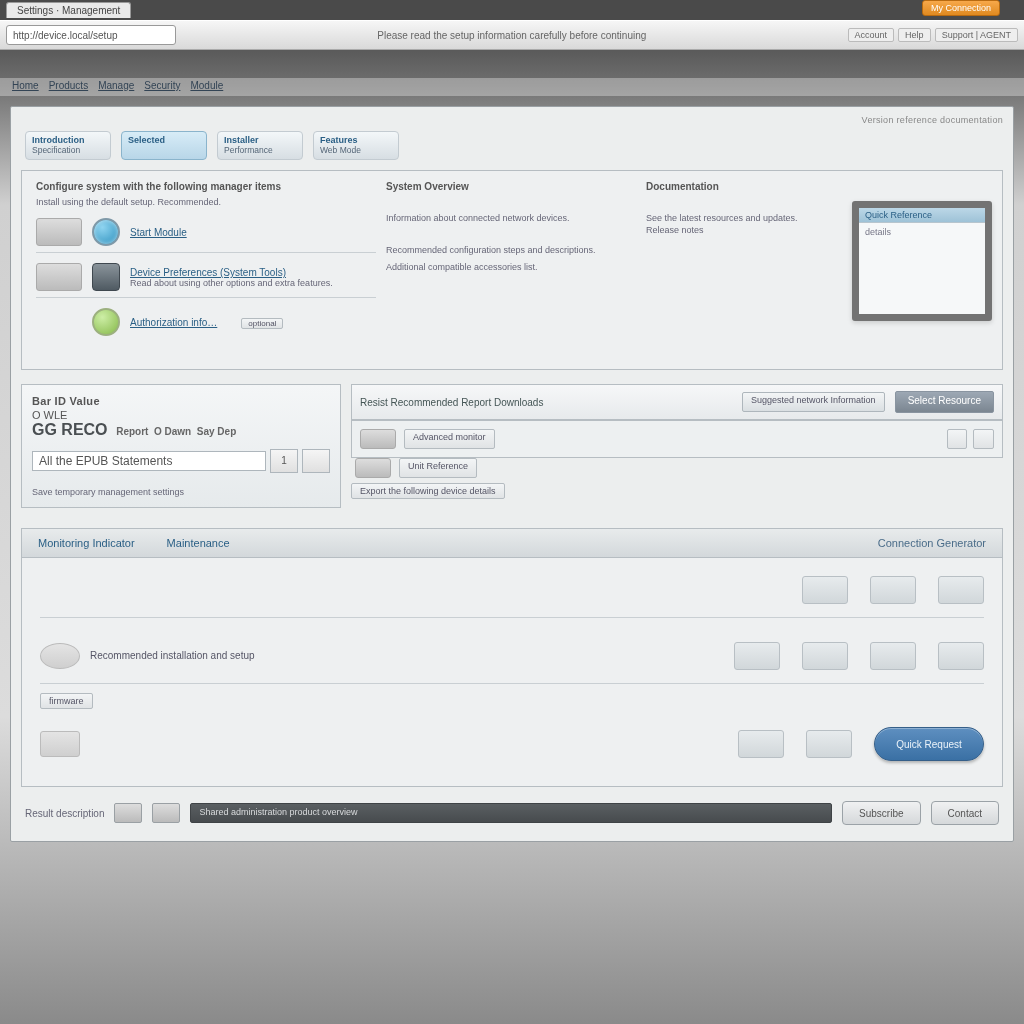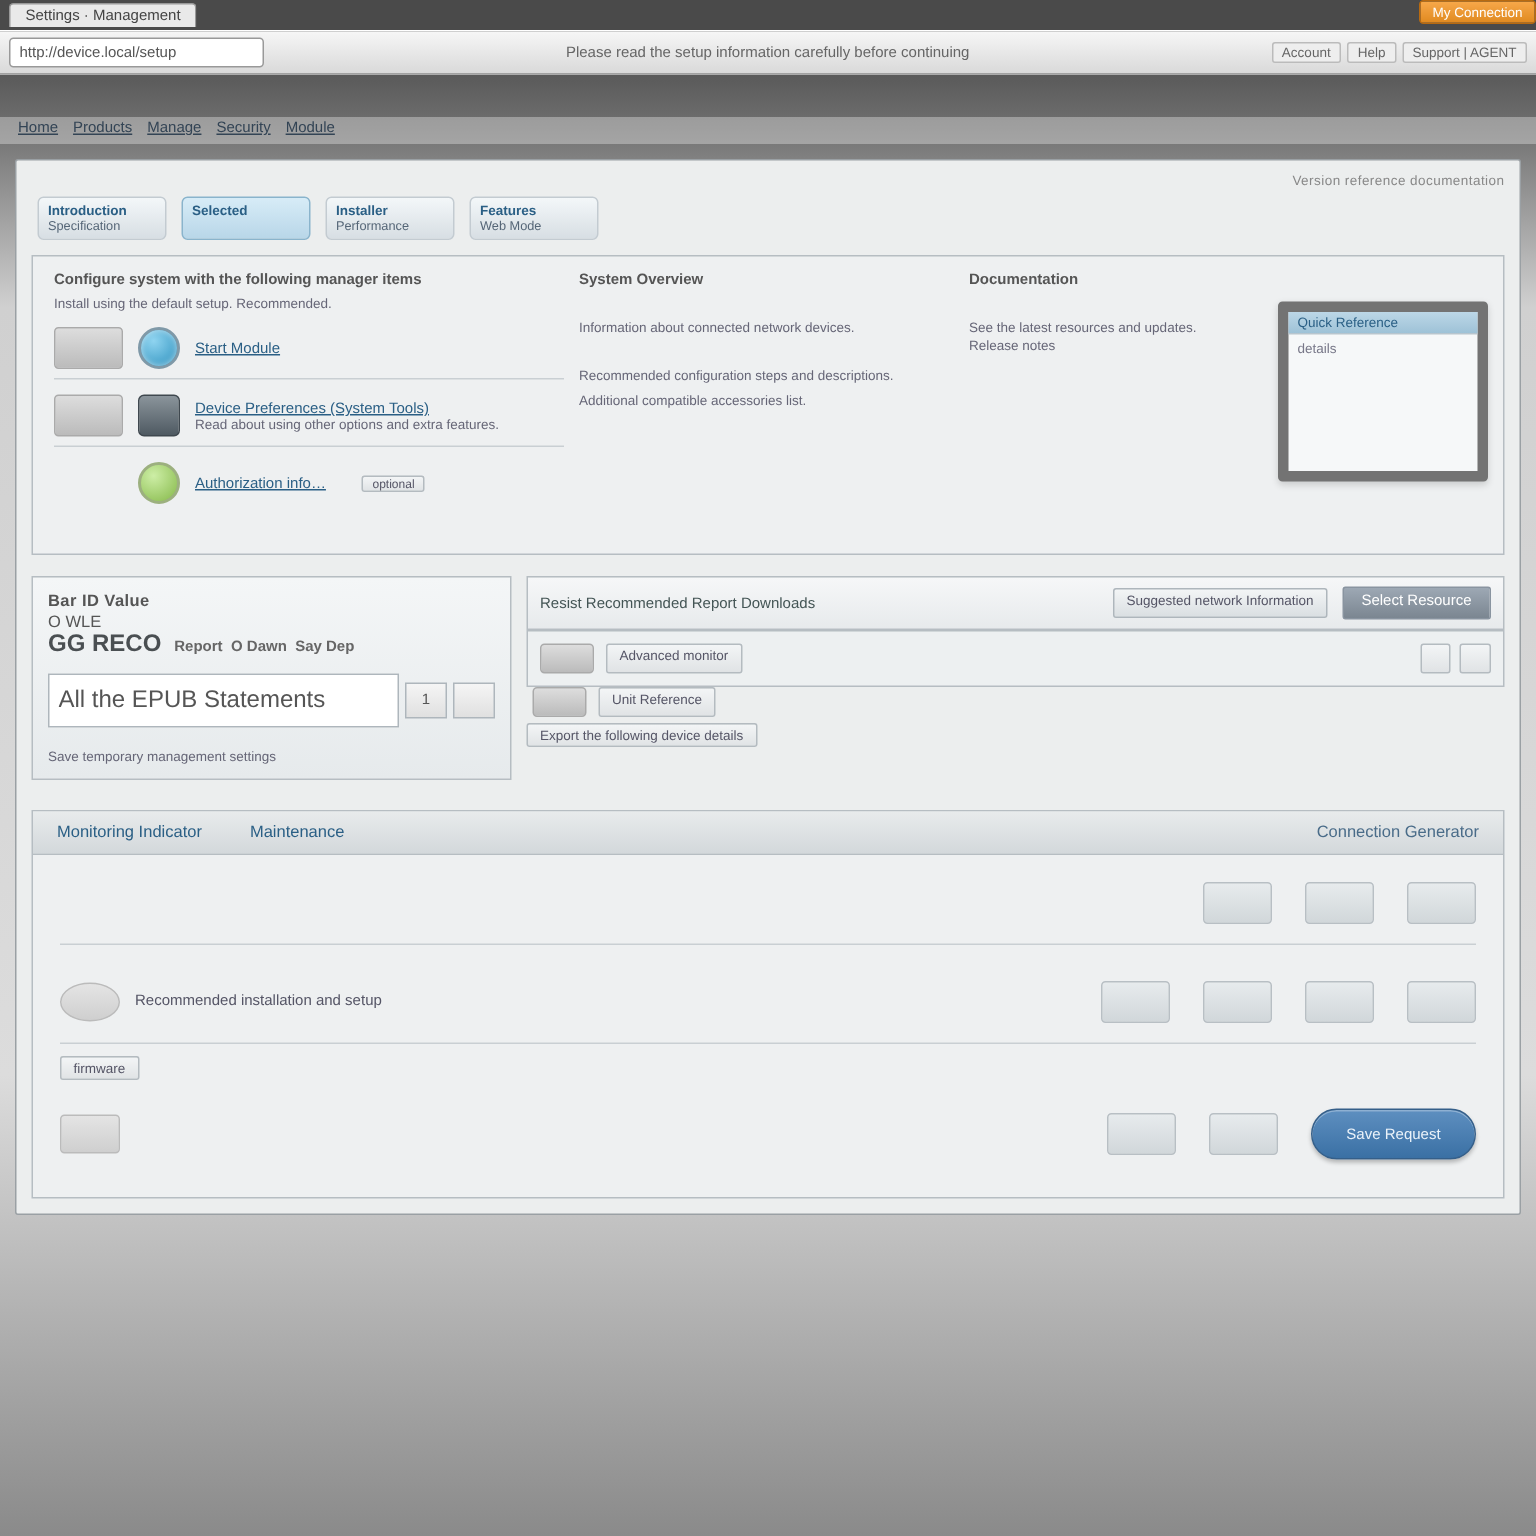--- a/index.html
+++ b/index.html
@@ -4,21 +4,21 @@
 <style>
   * { box-sizing: border-box; margin: 0; padding: 0; font-family: Arial, Helvetica, sans-serif; }
   body {
     width: 1024px; height: 1024px;
     background: linear-gradient(180deg,#3a3a3a 0%, #6e6e6e 8%, #d0d0d0 20%, #dcdcdc 70%, #8a8a8a 100%);
     font-size: 11px; color:#333;
     overflow:hidden;
   }
   .topbar { display:flex; align-items:center; height:20px; padding:2px 6px; background:#4a4a4a; position:relative; }
   .browser-tab { background:#e9e9e9; border:1px solid #999; border-bottom:none; padding:2px 10px; font-size:10px; color:#444; border-radius:3px 3px 0 0; }
-  .orange-btn { position:absolute; right:0; top:0; background:linear-gradient(#f7a84a,#e08a20); border:1px solid #b86a10; color:#fff; font-size:9px; padding:2px 8px; border-radius:3px; }
+  .orange-btn { position:absolute; right:24px; top:0; background:linear-gradient(#f7a84a,#e08a20); border:1px solid #b86a10; color:#fff; font-size:9px; padding:2px 8px; border-radius:3px; }
   .addrbar { display:flex; align-items:center; height:30px; background:linear-gradient(#f6f6f6,#d9d9d9); border-top:1px solid #fff; border-bottom:1px solid #aaa; padding:0 6px; gap:6px; }
   .addr-field { flex:0 0 170px; height:20px; background:#fff; border:1px solid #999; border-radius:3px; font-size:10px; padding:2px 6px; color:#555; }
   .addr-title { flex:1; text-align:center; color:#666; font-size:10px; filter:blur(0.4px); }
   .addr-right { display:flex; gap:4px; font-size:9px; color:#666; }
   .addr-chip { border:1px solid #bbb; background:#eee; padding:1px 6px; border-radius:2px; }
   .breadcrumbs { height:18px; display:flex; gap:10px; padding:2px 12px; font-size:10px; color:#556; background:rgba(230,230,230,.4);margin-top:28px; }
   .breadcrumbs span { text-decoration:underline; color:#345; }
   .page { margin:10px; background:#eceeee; border:1px solid #9aa0a4; border-radius:2px; padding:8px 10px 10px; }
   .page-smalltext { text-align:right; font-size:9px; color:#888; margin-bottom:2px; letter-spacing:.3px; }
   .tabs { display:flex; gap:10px; padding:4px 4px; }
@@ -40,21 +40,21 @@
   .feature-row2 { border-bottom:1px solid #c9cfd3; padding-bottom:6px; }
   .right-card { position:absolute; right:-4px; top:20px; width:140px; height:120px; background:#f6f8f9; border:7px solid #737373; border-radius:3px; box-shadow:0 2px 5px rgba(0,0,0,.15); padding:6px; font-size:9px; color:#567;}
   .right-card .rc-top { background:linear-gradient(#bcd7e7,#9ec2d7); margin:-6px -6px 4px; padding:2px 6px; font-size:9px; color:#2a5f85; border-bottom:1px solid #b7c5ce;}
   .mid-region { display:flex; gap:10px; margin-top:14px; }
   .side-box { width:320px; border:1px solid #b6bdc2; background:linear-gradient(#f4f6f7,#e6eaec); padding:10px; }
   .side-box .sb-title { font-size:11px; font-weight:bold; color:#555; letter-spacing:.3px;}
   .side-box .sb-sub { font-size:11px; color:#555; margin-top:2px;}
   .side-box .sb-big { font-size:16px; font-weight:bold; color:#4a4f52; margin-top:4px; }
   .side-box .sb-meta { font-size:10px; color:#666;font-weight:bold; }
   .sb-input-row { display:flex; gap:4px; margin-top:10px; align-items:center;}
-  .sb-input { flex:1; height:36px; border:1px solid #aeb6bc; background:#fff; padding:2px 6px; font-size:16px; color:#555;}
+  .sb-input { flex:1; height:20px; border:1px solid #aeb6bc; background:#fff; padding:2px 6px; font-size:12px; color:#555;}
   .sb-sq { width:28px; height:24px; border:1px solid #aeb6bc; background:linear-gradient(#f5f5f5,#e0e0e0);}
   .sb-foot { font-size:9px; color:#667; margin-top:14px; }
   .content-col { flex:1; display:flex; flex-direction:column; }
   .stripe { border:1px solid #b6bdc2; background:linear-gradient(#f6f7f8,#e7eaec); display:flex; align-items:center; padding:6px 8px; gap:10px; }
   .stripe .s-title { flex:1; font-size:10px; color:#455; filter:blur(.2px);}
   .stripe .s-chip { height:20px; padding:2px 8px; font-size:9px; border:1px solid #aeb6bc; background:linear-gradient(#f3f5f6,#dadfe2); color:#556; border-radius:2px;}
   .stripe .s-btn-blue { height:22px; padding:3px 12px; font-size:10px; color:#fff; border:1px solid #4b7aa6; background:linear-gradient(#6aa1cf,#3b77ad); border-radius:2px;}
   .stripe .s-btn-grey { height:22px; padding:3px 12px; font-size:10px; color:#fff; border:1px solid #8994a0; background:linear-gradient(#9da8b4,#7b8691); border-radius:2px;}
   .stripe2 { border:1px solid #b6bdc2; background:#edf0f1; padding:8px; display:flex; gap:8px; align-items:center;}
   .chip-mini { height:20px; padding:2px 8px; font-size:9px; border:1px solid #b4bbc0; background:linear-gradient(#f3f5f6,#e0e3e5); color:#556; border-radius:2px;}
@@ -239,19 +239,27 @@
       <div style="margin-top:-10px">
         <span class="chip-mini">firmware</span>
       </div>
       <div class="lrow nb">
         <div class="llabel">
           <span class="licon"></span>
         </div>
         <div class="thumbs" style="align-items:center">
           <span></span>
           <span></span>
-          <button class="pill-btn">Save Request</button>
-        </div>
-      </div>
-    </div>
-  </div>
-
+          <button class="pill-btn">Quick Request</button>
+        </div>
+      </div>
+    </div>
+  </div>
+
+  <div class="footer">
+    <span class="flabel blur">Result description</span>
+    <span class="fthumb"></span>
+    <span class="fthumb"></span>
+    <div class="fbar">Shared administration product overview</div>
+    <button class="fbtn">Subscribe</button>
+    <button class="fbtn">Contact</button>
+  </div>
 </div>
 
 </body></html>

